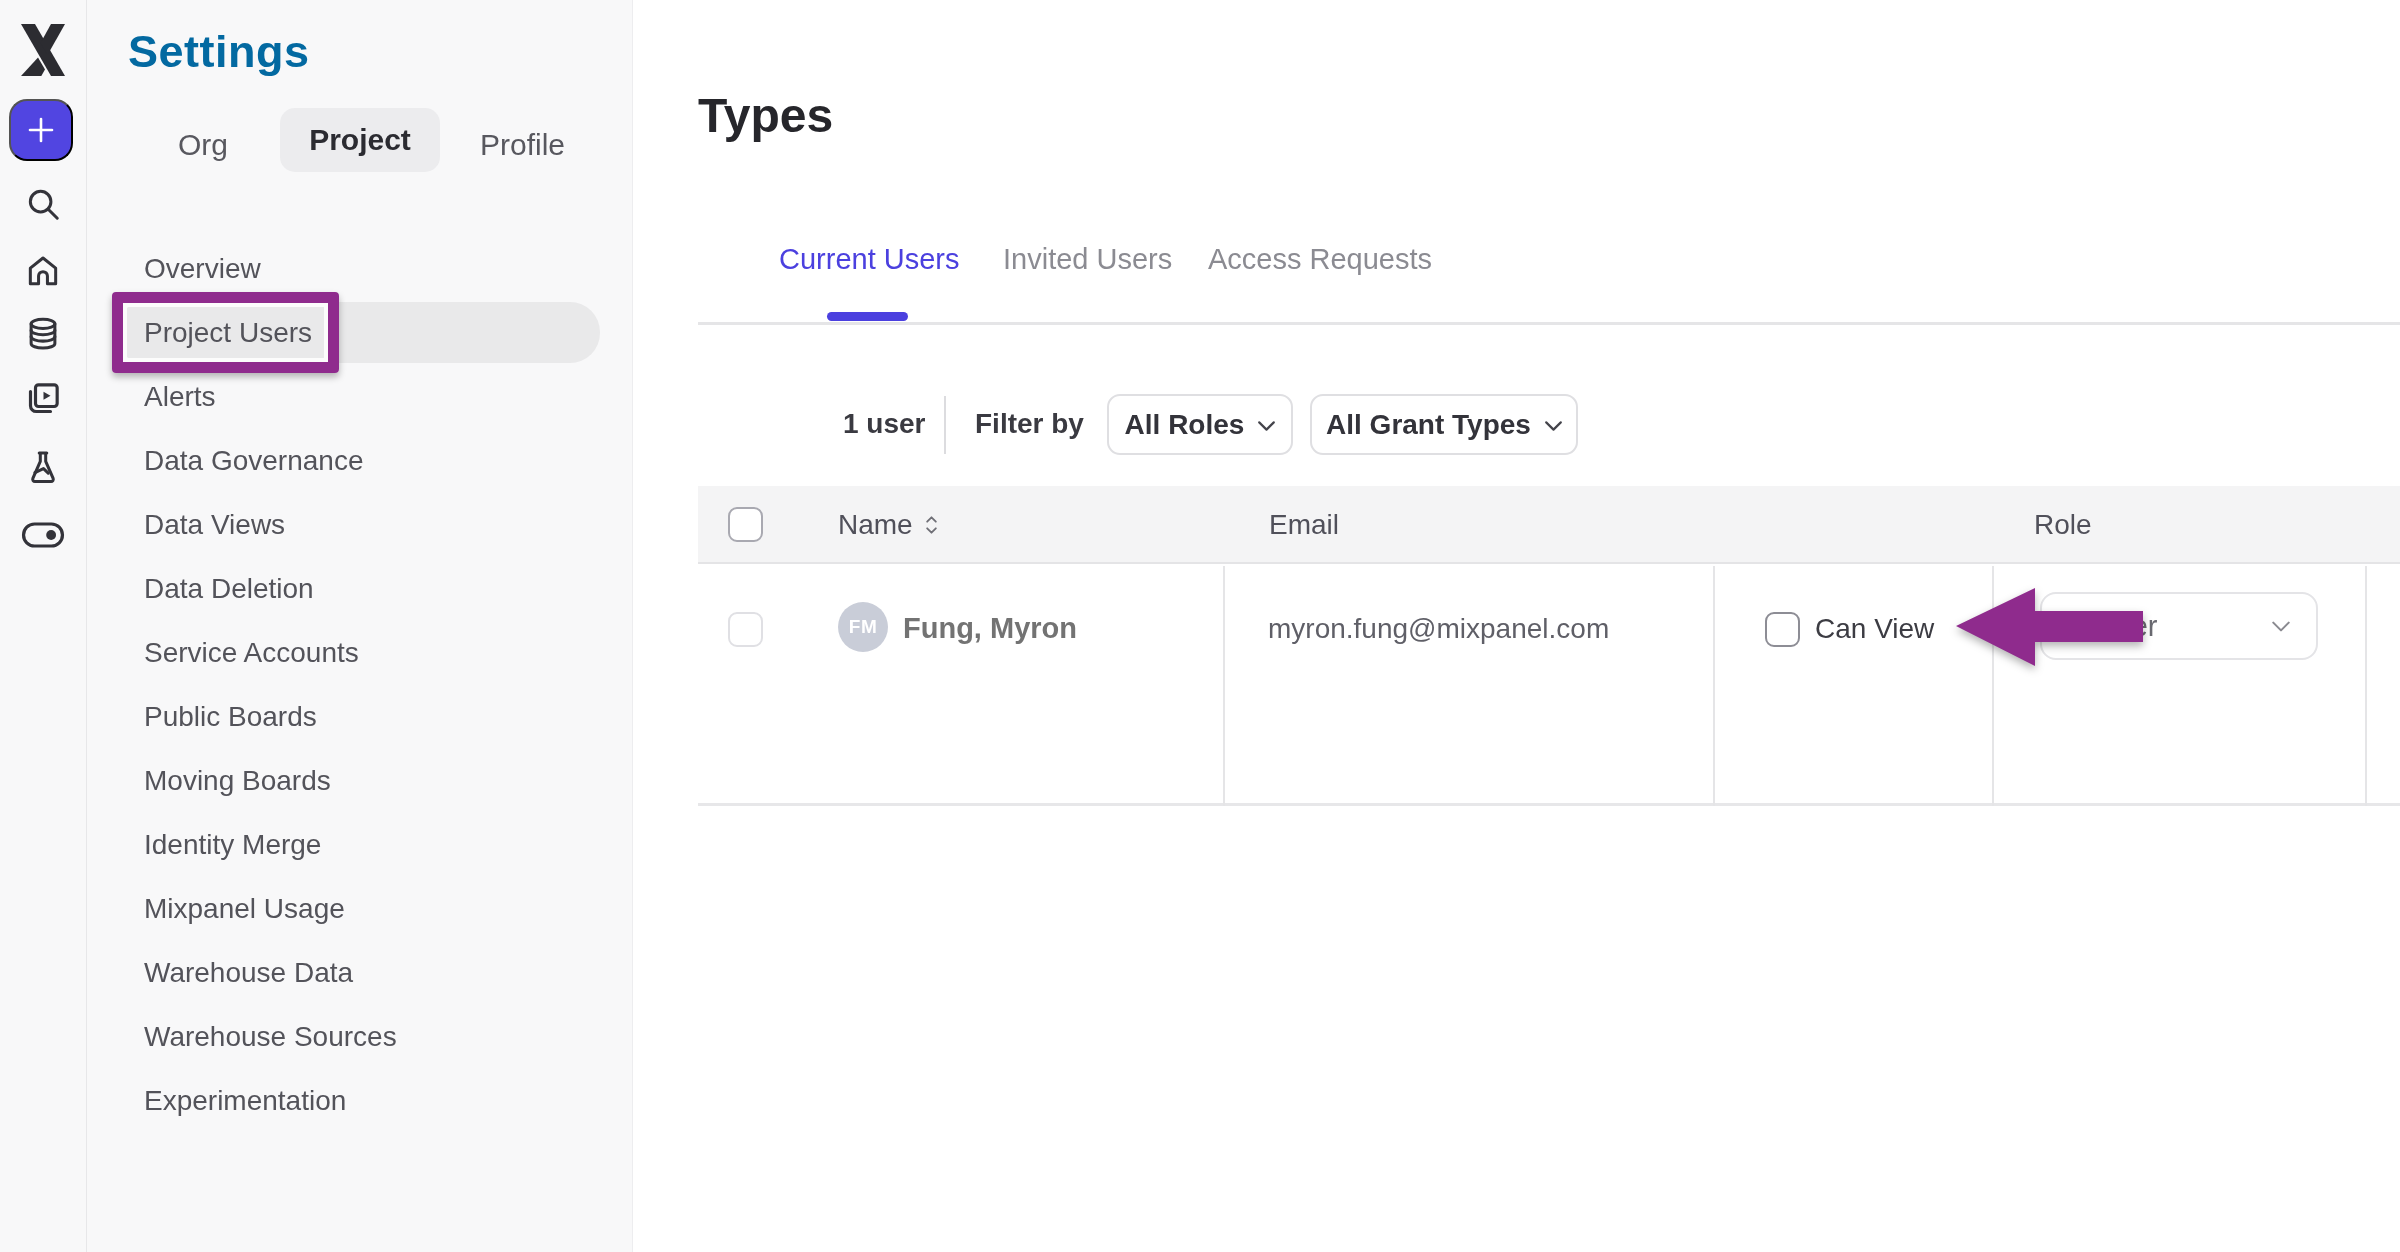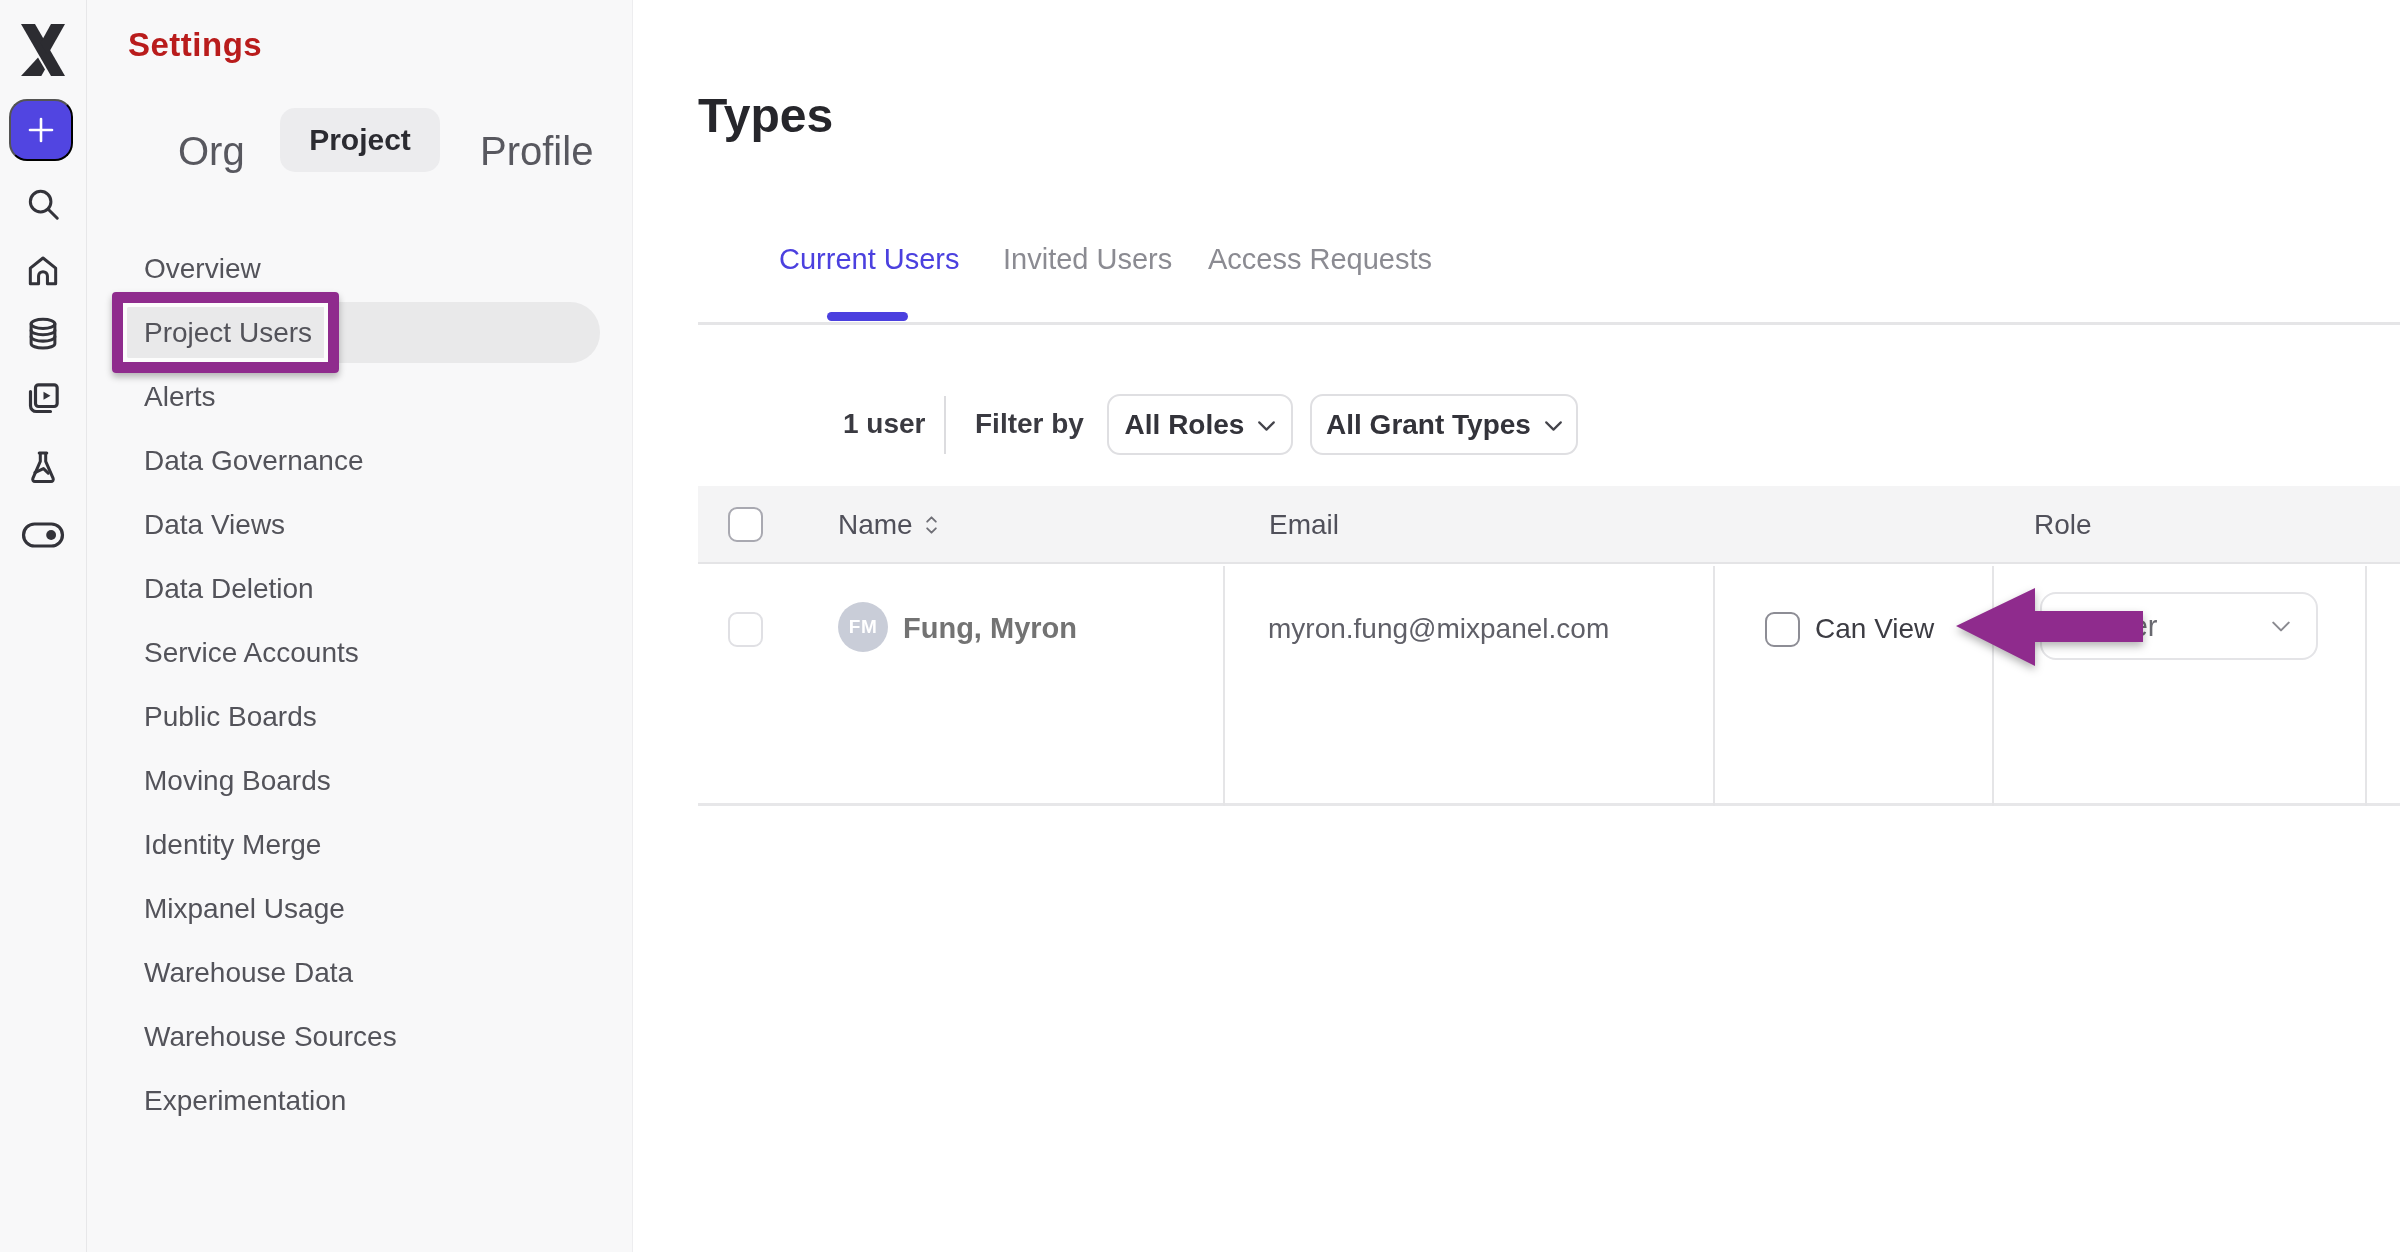--- a/index.html
+++ b/index.html
@@ -31,22 +31,22 @@
   .ri-boards { top:379px; }
   .ri-flask  { top:447px; }
   .ri-toggle { top:515px; }
   .rail-icon svg, .rail-logo svg, .rail-plus svg { display:block; }
 
   
   .sidebar {
     position:absolute; left:87px; top:0; width:546px; height:1252px;
     background:#f8f8f9; border-right:1px solid #ededef; z-index:2;
   }
-  .sb-title { position:absolute; left:41px; top:26px; font-size:33px; font-weight:700; color:#b91c1c; letter-spacing:.5px; }
-  .sb-tab { position:absolute; top:128px; font-size:40px; color:#58585f; cursor:pointer; line-height:46px; }
+  .sb-title { position:absolute; left:41px; top:26px; font-size:45px; font-weight:700; color:#0369a1; letter-spacing:.5px; }
+  .sb-tab { position:absolute; top:122px; font-size:30px; color:#58585f; cursor:pointer; line-height:46px; }
   .sb-tab-org { left:91px; }
   .sb-tab-profile { left:393px; }
   .sb-tab-pill {
     position:absolute; left:193px; top:108px; width:160px; height:64px;
     background:#ececee; border-radius:15px; display:flex; align-items:center; justify-content:center;
     font-size:30px; font-weight:600; color:#2b2b31; cursor:pointer;
   }
   .sb-menu { position:absolute; left:0; top:237px; width:546px; }
   .sb-item {
     height:64px; display:flex; align-items:center; padding-left:57px;

